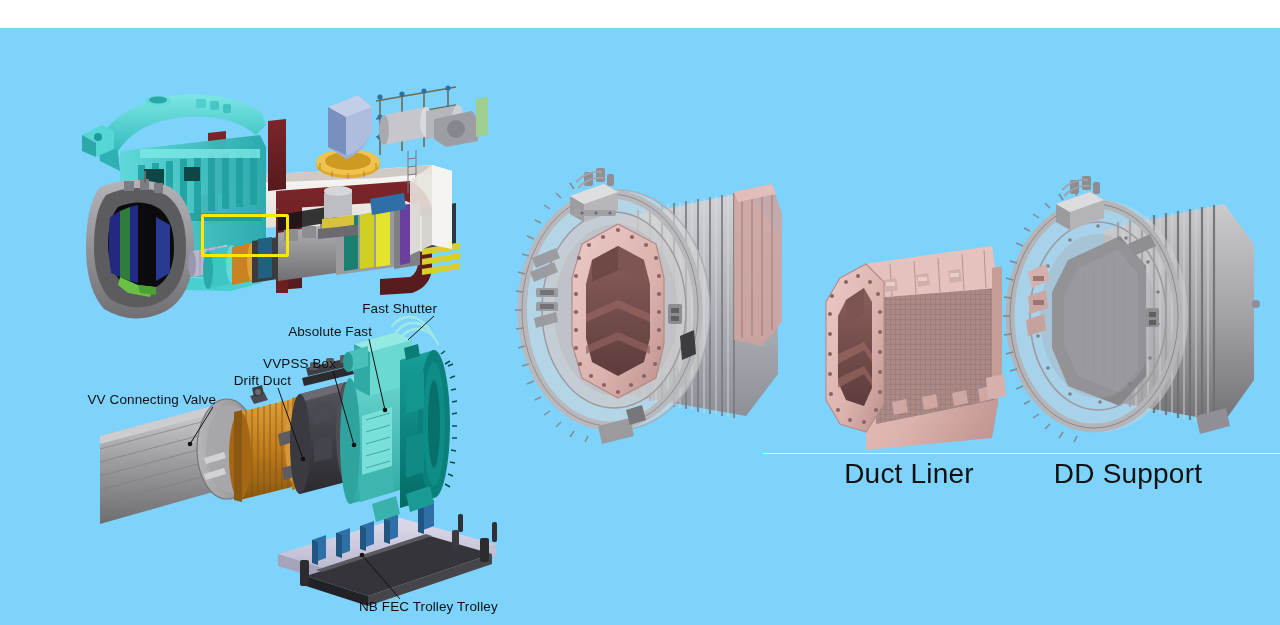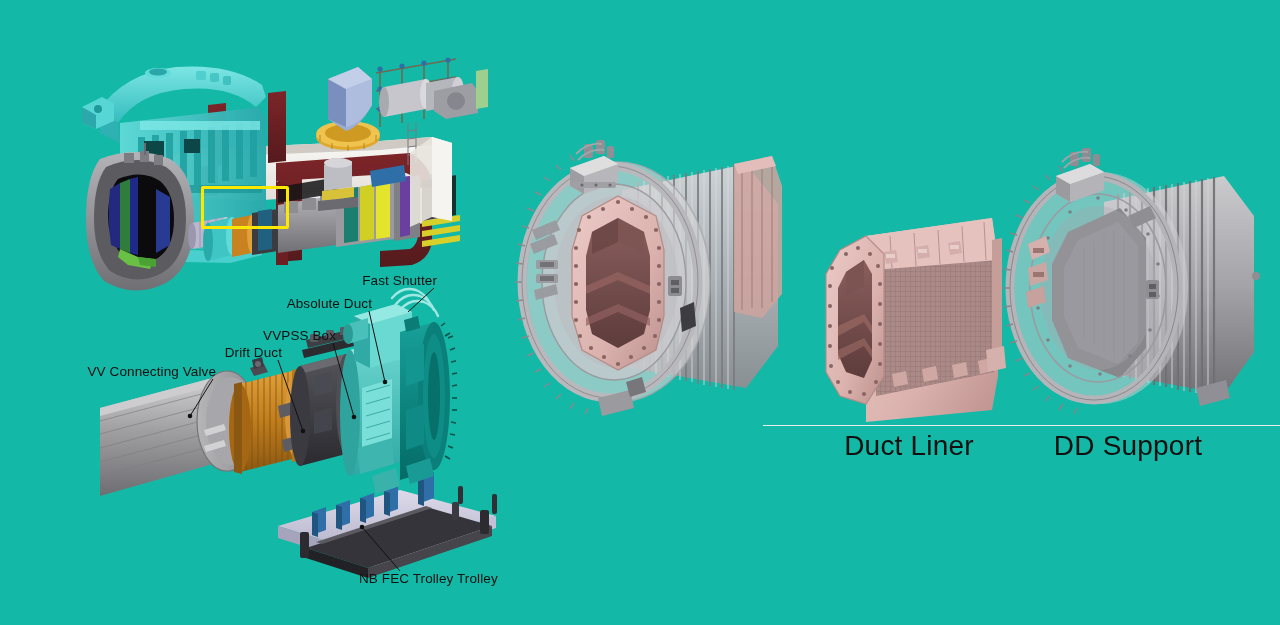--- a/index.html
+++ b/index.html
@@ -2,21 +2,21 @@
 <html><head>
 <meta charset="utf-8">
 <title>NB Duct Assembly Figure</title>
 <style>
   html,body{margin:0;padding:0;background:#ffffff;}
   body{
     width:1280px;height:625px;overflow:hidden;position:relative;
     font-family:"Liberation Sans","DejaVu Sans",sans-serif;
     color:#0d0d0d;-webkit-font-smoothing:antialiased;
   }
-  .stage{position:absolute;inset:0;background:#14b8a6;}
+  .stage{position:absolute;inset:0;background:#7dd3fc;margin-top:28px;}
   .panel{position:absolute;}
   svg{display:block;overflow:visible;}
 
   
   .lbl{
     position:absolute;white-space:nowrap;
     font-family:"Liberation Sans","DejaVu Sans",sans-serif;
     font-size:13.5px;line-height:1.1;color:#111;letter-spacing:.1px;
   }
   .lbl.r{transform:translateX(-100%);}
@@ -476,23 +476,23 @@
     <circle cx="354" cy="417" r="2.3"></circle>
     <line x1="278" y1="360" x2="303" y2="431"></line>
     <circle cx="303" cy="431" r="2.3"></circle>
     <line x1="213" y1="379" x2="190" y2="416"></line>
     <circle cx="190" cy="416" r="2.3"></circle>
     <line x1="400" y1="571" x2="362" y2="527"></line>
     <circle cx="362" cy="527" r="2.3"></circle>
   </svg>
 
   <div class="lbl r" style="left:437px;top:274px;">Fast Shutter</div>
-  <div class="lbl r" style="left:372px;top:297px;">Absolute Duct</div>
+  <div class="lbl r" style="left:372px;top:297px;">Absolute Fast</div>
   <div class="lbl r" style="left:336px;top:329px;">VVPSS Box</div>
-  <div class="lbl r" style="left:282px;top:346px;padding-left:28px;">Drift Duct</div>
+  <div class="lbl r" style="left:291px;top:346px;padding-left:28px;">Drift Duct</div>
   <div class="lbl r" style="left:216px;top:365px;">VV Connecting Valve</div>
   <div class="lbl" style="left:359px;top:572px;">NB FEC Trolley Trolley</div>
 
   <div class="panel" style="left:510px;top:130px;width:770px;height:320px;">
     <svg width="770" height="320" viewBox="0 0 770 320">
       <defs>
         <linearGradient id="shellG" x1="0" y1="0" x2="1" y2="1">
           <stop offset="0" stop-color="#e6e6e8"></stop>
             <stop offset=".5" stop-color="#c2c2c5"></stop>
           <stop offset="1" stop-color="#95959a"></stop>

